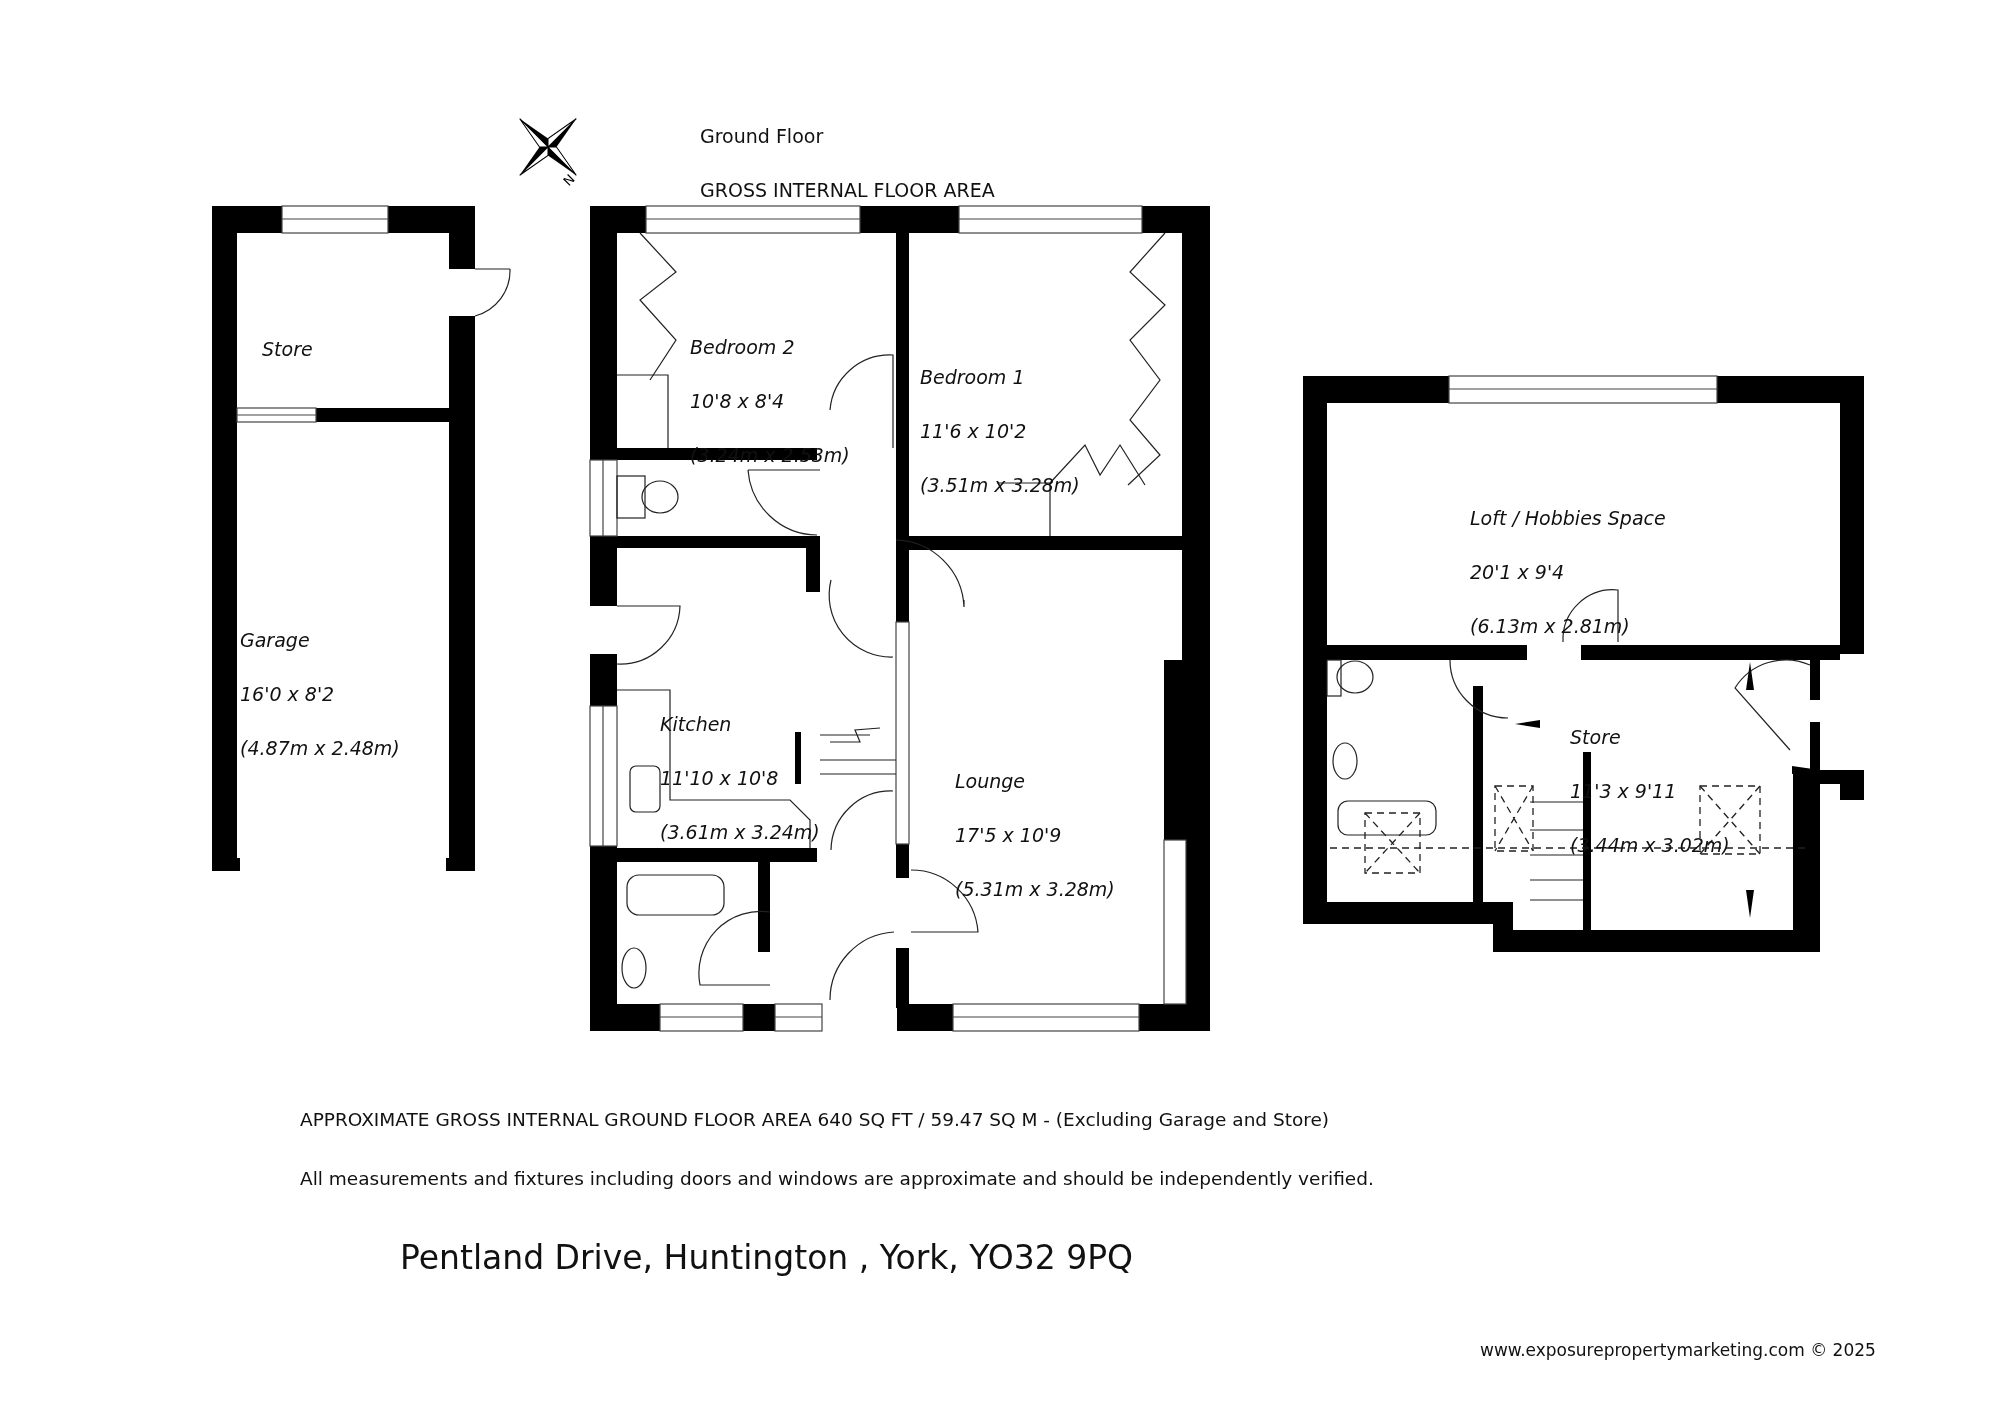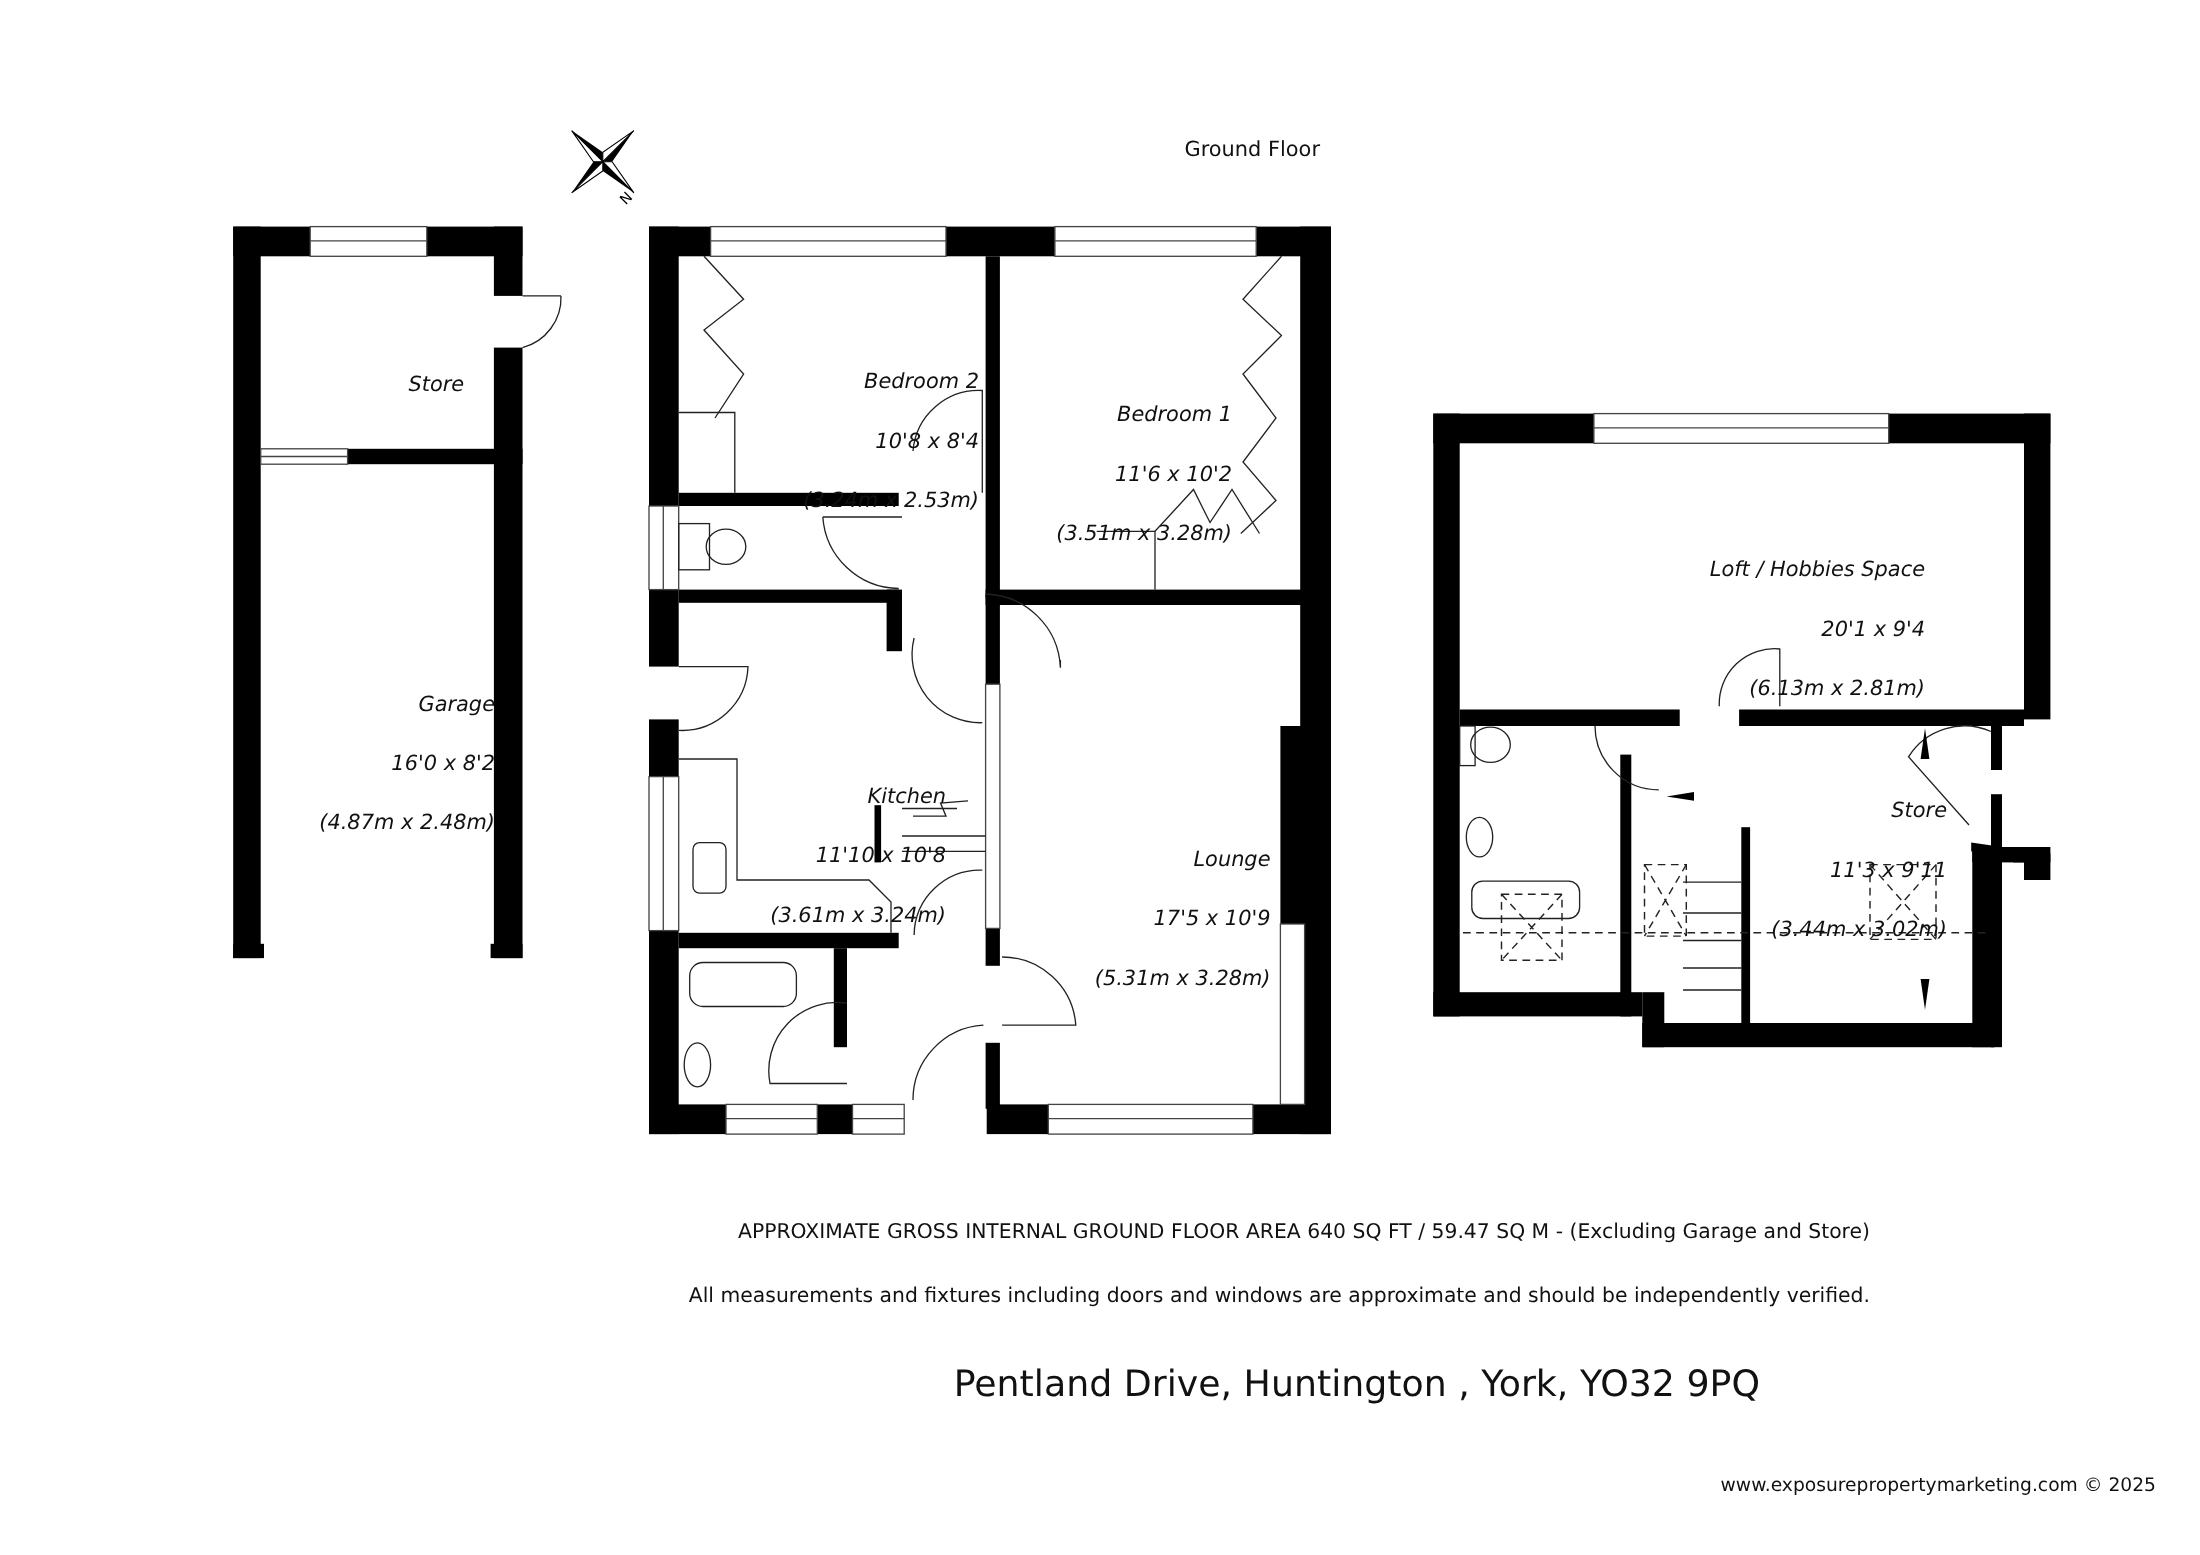--- a/index.html
+++ b/index.html
@@ -1,19 +1,19 @@
 <!DOCTYPE html>
 <html><head>
   <meta charset="utf-8">
   <style>
     html, body { margin:0; padding:0; background:#ffffff; }
     body { width:2000px; height:1414px; position:relative; overflow:hidden;
            font-family:"DejaVu Sans", "Liberation Sans", sans-serif; color:#111; }
     .plan { position:absolute; left:0; top:0; width:2000px; height:1414px; }
-    .txt { position:absolute; text-align:right; line-height:1.42; white-space:pre-line; }
+    .txt { position:absolute; text-align:left; line-height:1.42; white-space:pre-line; }
     .title { left:700px; top:96px; width:500px; font-size:19px; }
     .room-label { font-size:19px; color:#111;font-style:italic; }
     .disclaimer { left:300px; top:1076px; width:1400px; font-size:18.5px; line-height:1.58; }
     .address { left:400px; top:1192px; width:1200px; font-size:33px; line-height:1.2;margin-top:46px; }
     .copyright { left:1480px; top:1338px; width:480px; font-size:17px; }
   </style>
 </head>
 <body>
 
 <svg class="plan" viewBox="0 0 2000 1414" width="2000" height="1414" xmlns="http://www.w3.org/2000/svg">
@@ -161,20 +161,21 @@
     <polygon points="0,40 -6,6 0,0" fill="#000"></polygon>
       <polygon points="0,40 6,6 0,0" fill="#fff" stroke="#000"></polygon>
     <polygon points="-40,0 -6,-6 0,0" fill="#000"></polygon>
       <polygon points="-40,0 -6,6 0,0" fill="#fff" stroke="#000"></polygon>
   </g>
   <text x="566" y="188" font-size="13" font-family="DejaVu Sans, sans-serif" transform="rotate(-45 566 184)" fill="#000">N</text>
 </svg>
 
 <div class="txt title">
   <div>Ground Floor</div>
+  <div>GROSS INTERNAL FLOOR AREA</div>
 </div>
 
 <div class="txt room-label" style="left:262px;top:309px;width:160px;">
   <div>Store</div>
 </div>
 <div class="txt room-label" style="left:240px;top:600px;width:210px;">
   <div>Garage</div>
   <div>16'0 x 8'2</div>
   <div>(4.87m x 2.48m)</div>
 </div>

